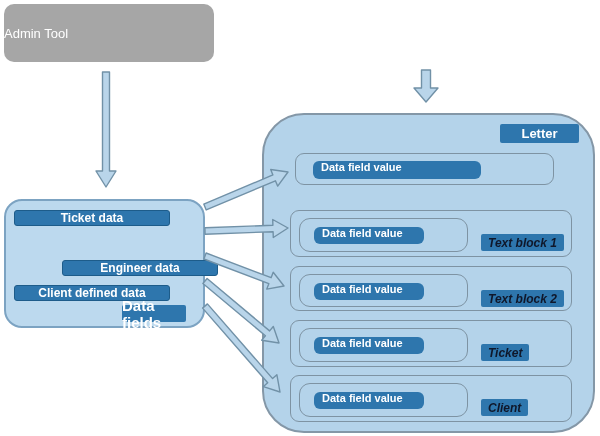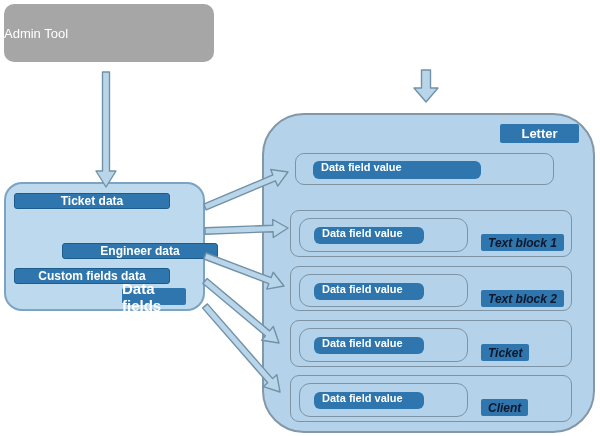--- a/index.html
+++ b/index.html
@@ -6,21 +6,21 @@
   #canvas{
     position:relative;width:600px;height:436px;background:#ffffff;overflow:hidden;
     font-family:"Liberation Sans",sans-serif;
   }
   .graybox{
     position:absolute;background:var(--box-gray,#a6a6a6);border-radius:10px;
     display:flex;align-items:center;
     color:#fff;font-size:13px;box-shadow:0 0 0 2px #ffffff;
   }
   .panel-left{
-    position:absolute;left:4px;top:182px;width:201px;height:129px;
+    position:absolute;left:4px;top:199px;width:201px;height:129px;
     background:var(--panel-left-fill,#bcd9ee);
     border:2px solid var(--panel-left-border,#7ca3c2);
     border-radius:18px;box-sizing:border-box;z-index:2;
   }
   .src-bar{
     position:absolute;left:8px;width:156px;height:16px;
     background:var(--bar-blue,#2e76ad);
     border:1px solid var(--bar-border,#1d5c8a);
     border-radius:3px;box-sizing:border-box;
     display:flex;align-items:center;justify-content:center;
@@ -82,21 +82,21 @@
   </div>
 
   <div class="panel-left">
     <div class="src-bar" style="top:9px;">
       <span>Ticket data</span>
     </div>
     <div class="src-bar" style="top:59px;margin-left:48px;">
       <span>Engineer data</span>
     </div>
     <div class="src-bar" style="top:84px;">
-      <span>Custom fields data</span>
+      <span>Client defined data</span>
     </div>
     <div class="badge">
       <span>Data fields</span>
     </div>
   </div>
 
   <div class="panel-right">
     <div class="letter-label">
       <span>Letter</span>
     </div>

